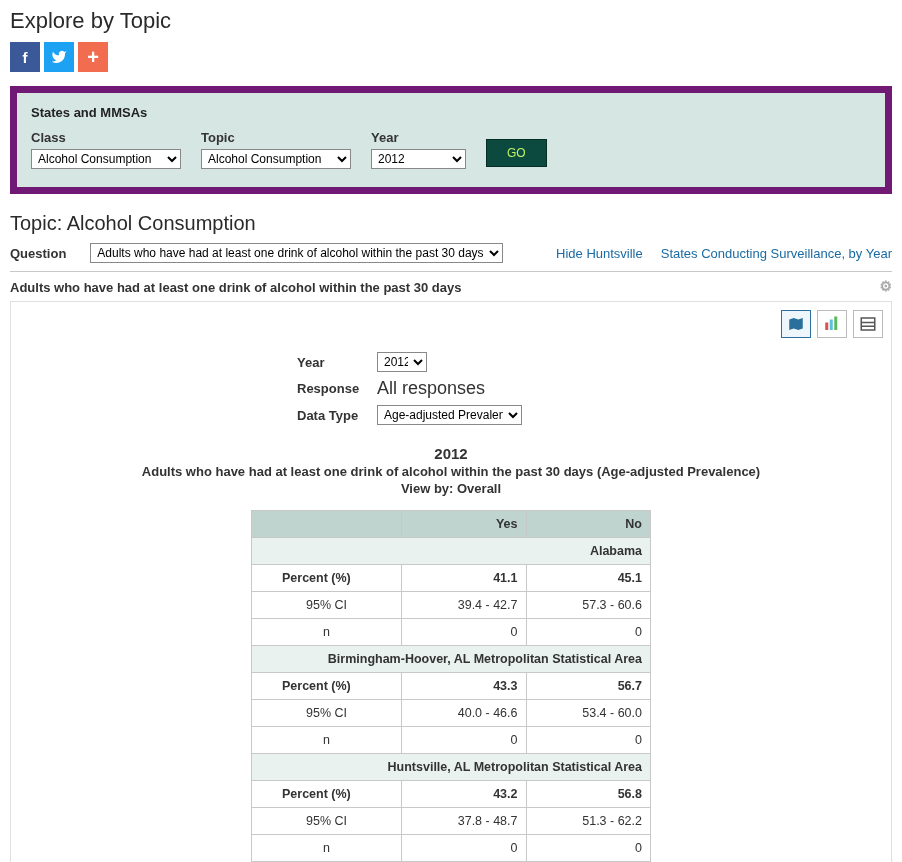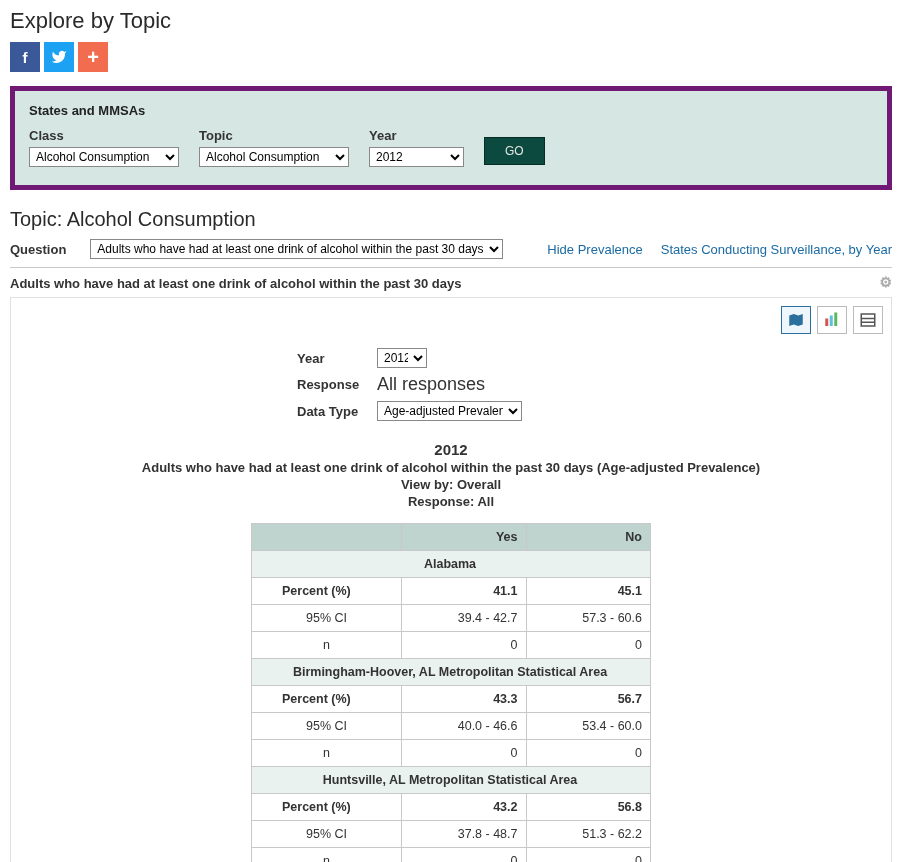--- a/index.html
+++ b/index.html
@@ -24,38 +24,38 @@
     display:flex; align-items:center; justify-content:center;
     color:#fff; font-weight:bold; font-size:15px;
     cursor:pointer;
   }
   .fb { background:#3b5998; }
   .tw { background:#1da1f2; }
   .add { background:#f26c4f; font-size:20px; }
 
   .panel {
     background:#d6e7e3;
-    border:5px solid #701a75;
+    border:7px solid #701a75;
     padding:12px 14px 18px 14px;
     margin-bottom:10px;
   }
   .panel-title { font-weight:bold; font-size:13px; color:#222; margin-bottom:10px; }
   .filter-row { display:flex; gap:20px; align-items:flex-end; }
   .filter-col { display:flex; flex-direction:column; }
   .filter-col label { font-weight:bold; font-size:13px; margin-bottom:4px; }
   select.drop {
     font-size:12px; padding:1px 2px;
     border:1px solid #888; background:#fff;
     min-width:150px;
   }
   select.drop.year { min-width:95px; }
   .go-btn {
     background:#0c4a3f;
     border:1px solid #052d26;
-    color:#e5e5e5;
+    color:#bef264;
     padding:6px 20px;
     font-size:12px;
     cursor:pointer;
     margin-bottom:2px;
   }
 
   .topic-head {
     font-size:20px; color:#2a2a2a;
     margin:18px 0 8px 0;
   }
@@ -121,21 +121,21 @@
   }
   table.data th, table.data td {
     border:1px solid #c8c8c8;
     padding:6px 8px;
     text-align:right;
   }
   table.data th.metric, table.data td.metric {
     text-align:center;
   }
   tr.head th { background:#bfd4cf; font-weight:bold; }
-  tr.group td { background:#eaf2f0; text-align:center; font-weight:bold; padding-left:6px; }
+  tr.group td { background:#eaf2f0; text-align:right; font-weight:bold; padding-left:6px; }
   tr.pct td, tr.pct th { font-weight:bold; }
   tr.pct td.metric { text-align:left; padding-left:30px; }
   tr.norm td.metric { text-align:center; font-weight:normal; }
 </style>
 </head>
 <body>
 
 <h2 class="explore">Explore by Topic</h2>
 
 <div class="share-row">
@@ -176,21 +176,21 @@
 <div class="topic-head">
   <span>Topic: </span><span>Alcohol Consumption</span>
 </div>
 
 <div class="question-row">
   <span class="q-label">Question</span>
   <select class="q-select">
     <option>Adults who have had at least one drink of alcohol within the past 30 days</option>
   </select>
   <div class="q-links">
-    <a>Hide Prevalence</a>
+    <a>Hide Huntsville</a>
     <a>States Conducting Surveillance, by Year</a>
   </div>
 </div>
 
 <div class="result-title">
   <span>Adults who have had at least one drink of alcohol within the past 30 days</span>
   <span class="gear">⚙</span>
 </div>
 
 <div class="result-body">
@@ -229,21 +229,20 @@
     <div class="ctrl-row">
       <span class="ctrl-label">Data Type</span>
       <select style="width:145px"><option>Age-adjusted Prevalence</option></select>
     </div>
   </div>
 
   <div class="tbl-zone">
     <div class="tbl-year">2012</div>
     <div class="tbl-sub">Adults who have had at least one drink of alcohol within the past 30 days (Age-adjusted Prevalence)</div>
     <div class="tbl-sub2">View by: Overall</div>
-    <div class="tbl-sub3">Response: All</div>
 
     <table class="data">
       <tbody>
           <tr class="head">
         <th style="width:150px"></th>
         <th>Yes</th>
         <th>No</th>
       </tr>
       </tbody>
         <tbody id="tbody">

